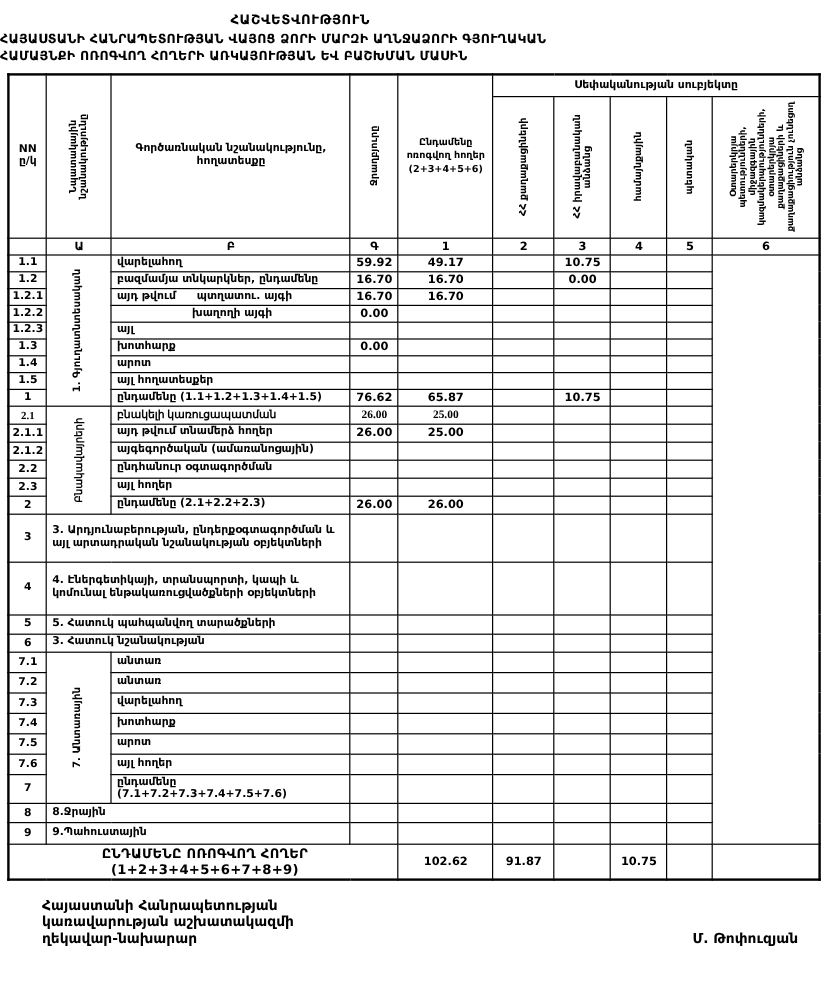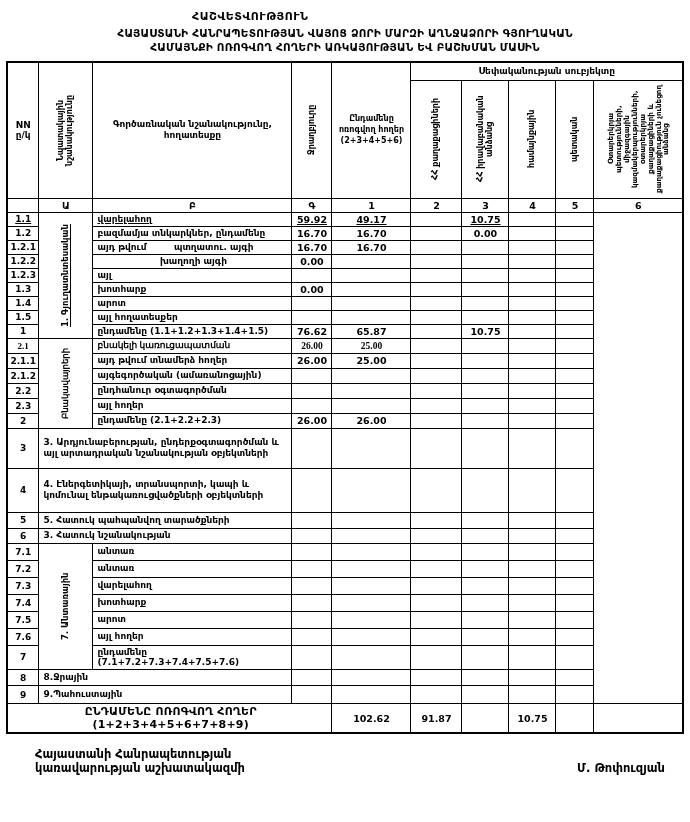--- a/index.html
+++ b/index.html
@@ -6,21 +6,21 @@
   body{width:690px;height:822px;overflow:hidden;background:#ffffff;
        font-family:"DejaVu Sans",sans-serif;color:#000;font-weight:bold;}
   .page{width:690px;height:822px;position:relative;padding-top:4px;box-sizing:border-box;}
 
   
   .appendix{width:340px;margin:0 20px 0 auto;text-align:center;
             font-size:11px;line-height:14px;letter-spacing:.2px;}
 
   
   .rtitle{margin:6px 0 0 192px;font-size:11px;letter-spacing:.5px;}
-  .subtitle{text-align:center;font-size:10.5px;line-height:14px;margin-top:3px;letter-spacing:.2px;}
+  .subtitle{font-size:10.5px;line-height:14px;margin-top:3px;letter-spacing:.2px;}
 
   
   table{border-collapse:collapse;table-layout:fixed;width:676px;margin:7px auto 0 auto;}
   td,th{border:1px solid #000;padding:1px 2px;overflow:hidden;vertical-align:middle;
         font-weight:bold;box-sizing:border-box;}
   table{border:2px solid #000;}
   thead th{text-align:center;}
   .vert{writing-mode:vertical-rl;transform:rotate(180deg);margin:0 auto;
         text-align:center;line-height:1.1;}
   .hvert{height:126px;font-size:8px;}
@@ -29,21 +29,21 @@
   .nnh{font-size:9px;}
   .bh{font-size:9px;line-height:1.25;margin-top:20px;}
   .c1h{font-size:8px;line-height:1.35;}
   .ownh{font-size:9px;height:18px;}
   tr.letters td{height:14px;text-align:center;font-size:9.5px;padding:0;}
 
   tbody td{font-size:9px;}
   td.no{text-align:center;font-size:9px;}
   td.lbl{text-align:left;padding-left:4px;line-height:1.2;}
   td.lbl.ctr{text-align:center;}
-  td.lbl.split{padding-right:2px;}
+  td.lbl.split{padding-right:12px;}
   td.lbl.split span{display:inline-block;}
   td.lbl.split .l2{float:right;margin-right:36px;}
   td.lbl.total{font-size:11px;letter-spacing:.2px;}
   td.val{text-align:center;font-size:9.5px;}
   td.gcell{text-align:center;padding:0;}
   td.gcell .vert{font-size:8.5px;}
 
   
   .footer{display:flex;justify-content:space-between;align-items:flex-end;
           margin:13px 25px 0 35px;font-size:11.5px;line-height:14px;}
@@ -112,21 +112,21 @@
         <td>Գ</td>
         <td>1</td>
         <td>2</td>
         <td>3</td>
         <td>4</td>
         <td>5</td>
         <td>6</td>
       </tr>
     </thead>
     <tbody id="tbody">
-        <tr style="height: 14px; text-decoration: underline;">
+        <tr style="height: 14px;">
           <td class="no">1.1</td>
           <td class="gcell" rowspan="9">
             <div class="vert" style="height: 120px;">1. Գյուղատնտեսական</div>
           </td>
           <td class="lbl"><span>վարելահող</span></td>
           <td class="val">59.92</td>
           <td class="val">49.17</td>
           <td class="val"></td>
           <td class="val">10.75</td>
           <td class="val"></td>
@@ -417,17 +417,18 @@
           <td class="val"></td>
           <td class="val"></td>
         </tr>
       </tbody>
   </table>
 
   <div class="footer">
     <div class="sig-left">
       <div>Հայաստանի Հանրապետության</div>
       <div>կառավարության աշխատակազմի</div>
+      <div>ղեկավար-նախարար</div>
     </div>
     <div class="sig-name">Մ. Թոփուզյան</div>
   </div>
 
 </div>
 
 </body></html>

